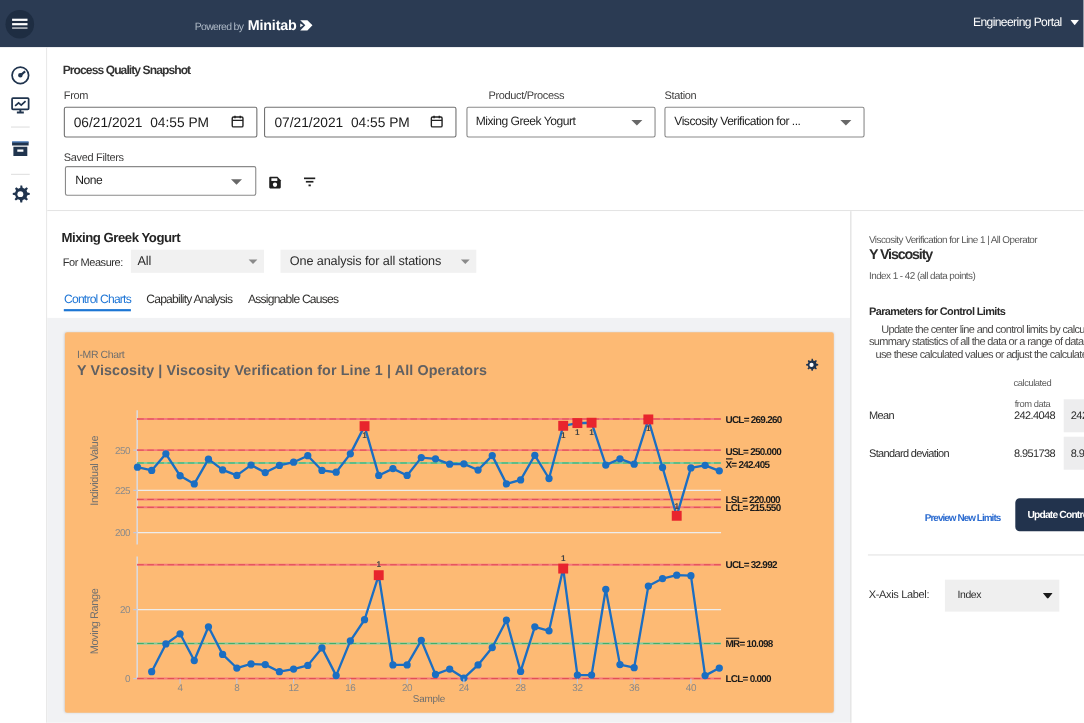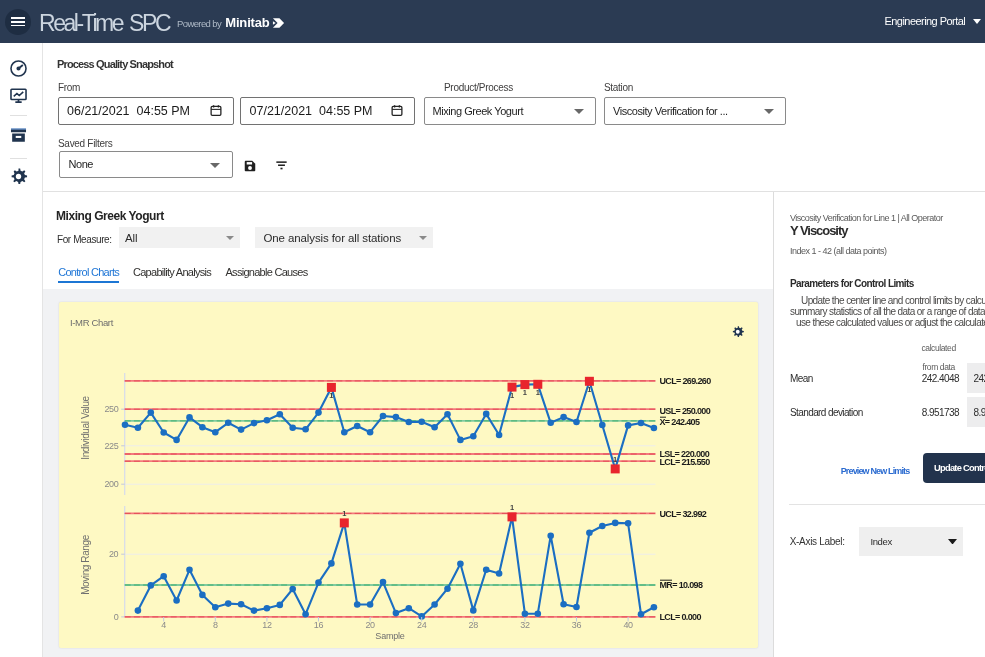--- a/index.html
+++ b/index.html
@@ -35,42 +35,41 @@
 
 #yog { position:absolute; left:43px; top:192px; width:730px; height:97px; background:#fff; }
 #yog h2 { position:absolute; left:13px; top:16.5px; font-size:12px; letter-spacing:-0.45px; color:#242424; }
 .gsel { position:absolute; top:35px; height:21px; background:#f1f1f1; font-size:11.5px; letter-spacing:-0.1px;
   color:#2b2b2b; display:flex; align-items:center; padding-left:6px; }
 .gcaret { position:absolute; width:0; height:0; border-left:4px solid transparent;
   border-right:4px solid transparent; border-top:4.5px solid #8a8a8a; }
 .tab { position:absolute; top:73.5px; font-size:11px; letter-spacing:-0.72px; color:#32312f; }
 
 #greybg { position:absolute; left:43px; top:289px; width:730px; height:368px; background:#f1f2f4; }
-#card { position:absolute; left:16px; top:13px; width:699px; height:346px; background:#fef9c3;
+#card { position:absolute; left:16px; top:13px; width:699px; height:346px; background:#fdba74;
   border-radius:2px; box-shadow:0 0 2px rgba(0,0,0,.12); }
 #imr { position:absolute; left:11px; top:14.5px; font-size:9.5px; letter-spacing:-0.35px; color:#6d6d6d; }
 #ctitle { position:absolute; left:11px; top:27px; font-size:13px; letter-spacing:0.12px; color:#606062; font-weight:bold; }
 
 #rp { position:absolute; left:773px; top:192px; width:212px; height:465px; background:#fff;
   border-left:1px solid #dcdcdc; }
 #rp div { white-space:nowrap;text-align:right; }
 .navy-btn { position:absolute; left:148.5px; top:261.3px; width:115px; height:29.5px;
   background:#22334d; border-radius:4px; color:#fff; font-size:9.3px; font-weight:bold; letter-spacing:-0.72px;
   display:flex; align-items:center; padding-left:11.5px; }
 </style>
 </head>
 <body>
 
 <div id="nav">
   <div id="burger">
       <div style="top:8.9px"></div>
       <div style="top:12.5px"></div>
       <div style="top:16.1px"></div>
     </div>
-  <div id="title">Real-Time SPC</div>
   <div id="pow">Powered by <b>Minitab</b>
     <svg width="13" height="12" viewBox="0 0 14 12" style="vertical-align:-2px">
         <path d="M1 1 L8 1 L13 6 L8 11 L1 11 L6 6 Z M1 4.2 L4 6 L1 7.8 Z" fill="#fff"></path>
       </svg>
   </div>
   <div id="eng">Engineering Portal
     <svg width="8" height="5" viewBox="0 0 8 5" style="margin-left:5px;margin-bottom:1px">
         <path d="M0 0 L8 0 L4 5 Z" fill="#fff"></path>
       </svg>
   </div>
@@ -152,20 +151,21 @@
   </div>
   <div class="tab" style="left:15.2px; color:#1f76d6;">Control Charts</div>
   <div style="position:absolute; left:15px; top:88.5px; width:60.5px; border-top:2.2px solid #1c76d4;"></div>
   <div class="tab" style="left:90px;">Capability Analysis</div>
   <div class="tab" style="left:182.5px;">Assignable Causes</div>
 </div>
 
 <div id="greybg">
   <div id="card">
     <div id="imr">I-MR Chart</div>
+    <div id="ctitle">Y Viscosity | Viscosity Verification for Line 1 | All Operators</div>
     <svg style="position:absolute;right:13.5px;top:22.5px" width="13.5" height="13.5" viewBox="0 0 24 24" fill="#20344e">
         <path d="M12 2 l2.1 0 .5 2.7 2.3 1 2.3-1.6 1.5 1.5-1.6 2.3 1 2.3 2.7.5 0 2.1-2.7.5-1 2.3 1.6 2.3-1.5 1.5-2.3-1.6-2.3 1-.5 2.7-2.1 0-.5-2.7-2.3-1-2.3 1.6-1.5-1.5 1.6-2.3-1-2.3-2.7-.5 0-2.1 2.7-.5 1-2.3L5.9 5.6 7.4 4.1l2.3 1.6 2.3-1z"></path>
         <circle cx="12" cy="12" r="3.4" fill="#fff"></circle>
       </svg>
     <svg width="699" height="346" viewBox="59 302 699 346" style="position:absolute;left:0;top:0;font-family:'Liberation Sans',sans-serif">
 <line x1="124.7" y1="445.8" x2="655.5" y2="445.8" stroke="#ededed" stroke-width="1"></line>
 <line x1="124.7" y1="484.2" x2="655.5" y2="484.2" stroke="#ededed" stroke-width="1"></line>
 <line x1="124.7" y1="373" x2="124.7" y2="495" stroke="#d9dde9" stroke-width="1.3"></line>
 <line x1="121.2" y1="409.2" x2="124.7" y2="409.2" stroke="#c2c8dd" stroke-width="1"></line>
 <text x="118.2" y="412.4" text-anchor="end" font-size="9" letter-spacing="-0.45" fill="#8a8a8a">250</text>

